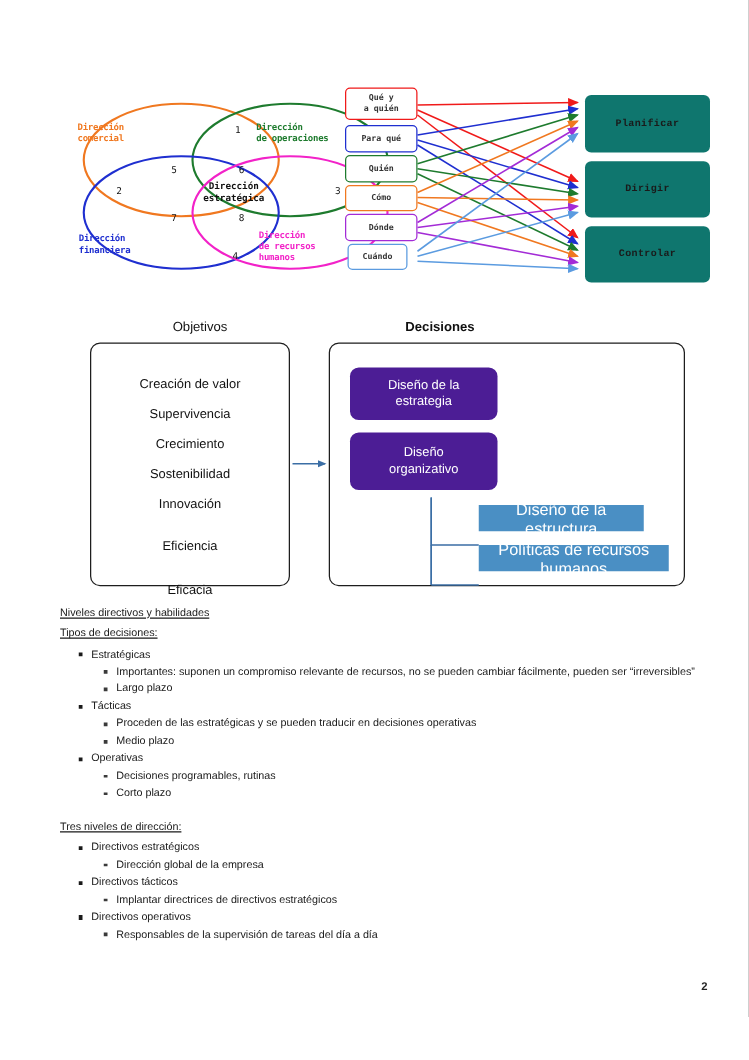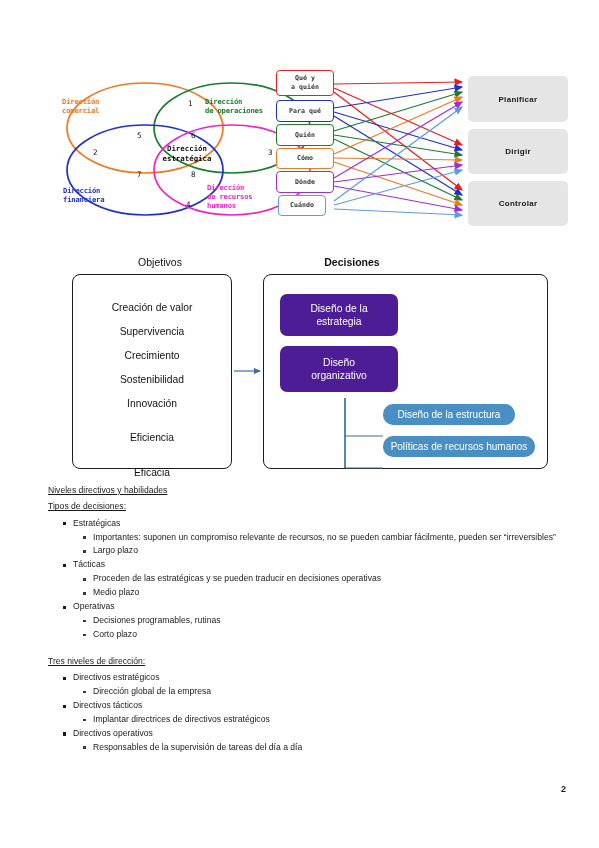--- a/index.html
+++ b/index.html
@@ -31,23 +31,23 @@
   .qbox{
     position:absolute;box-sizing:border-box;border-radius:4px;
     background:#ffffff;border:1.6px solid #000;
     display:flex;align-items:center;justify-content:center;text-align:center;
     font-family:"DejaVu Sans Mono","Liberation Mono",monospace;
     font-size:6.6px;font-weight:bold;color:#333;line-height:1.35;
     white-space:pre-line;
   }
   .pbox{
     position:absolute;box-sizing:border-box;border-radius:5px;
-    background:#e5e5e5;
+    background:#0f766e;
     display:flex;align-items:center;justify-content:center;
-    font-family:Liberation Sans, sans-serif;
+    font-family:Liberation Mono, monospace;
     font-size:8px;font-weight:bold;color:#1a1a1a;letter-spacing:0.3px;
   }
 
   
   #od-diagram{position:absolute;left:0;top:252px;width:599px;height:232px;}
 
   .od-title{
     position:absolute;font-size:10.5px;color:#111;
     font-family:"Liberation Sans",sans-serif;text-align:center;
   }
@@ -60,22 +60,22 @@
     font-size:10.3px;color:#111;font-family:"Liberation Sans",sans-serif;
   }
   .gray-box{
     position:absolute;box-sizing:border-box;background:#4c1d95;
     border-radius:7px;display:flex;align-items:center;justify-content:center;
     text-align:center;color:#fff;font-size:10.3px;line-height:1.3;
     font-family:Liberation Sans, sans-serif;white-space:pre-line;
   }
   .blue-box{
     position:absolute;box-sizing:border-box;background:#4a8fc4;
-    border-radius:10px;display:flex;align-items:center;justify-content:center;
-    text-align:center;color:#fff;font-size:10px;
+    border-radius:0;display:flex;align-items:center;justify-content:center;
+    text-align:center;color:#fff;font-size:13px;
     font-family:"Liberation Sans",sans-serif;
   }
 
   
   #notes{
     position:absolute;left:48px;top:484px;width:520px;
     font-family:"Liberation Sans",sans-serif;color:#1a1a1a;
   }
   .hdr{
     font-size:8.6px;text-decoration:underline;margin:0 0 3px 0;line-height:1.55;

